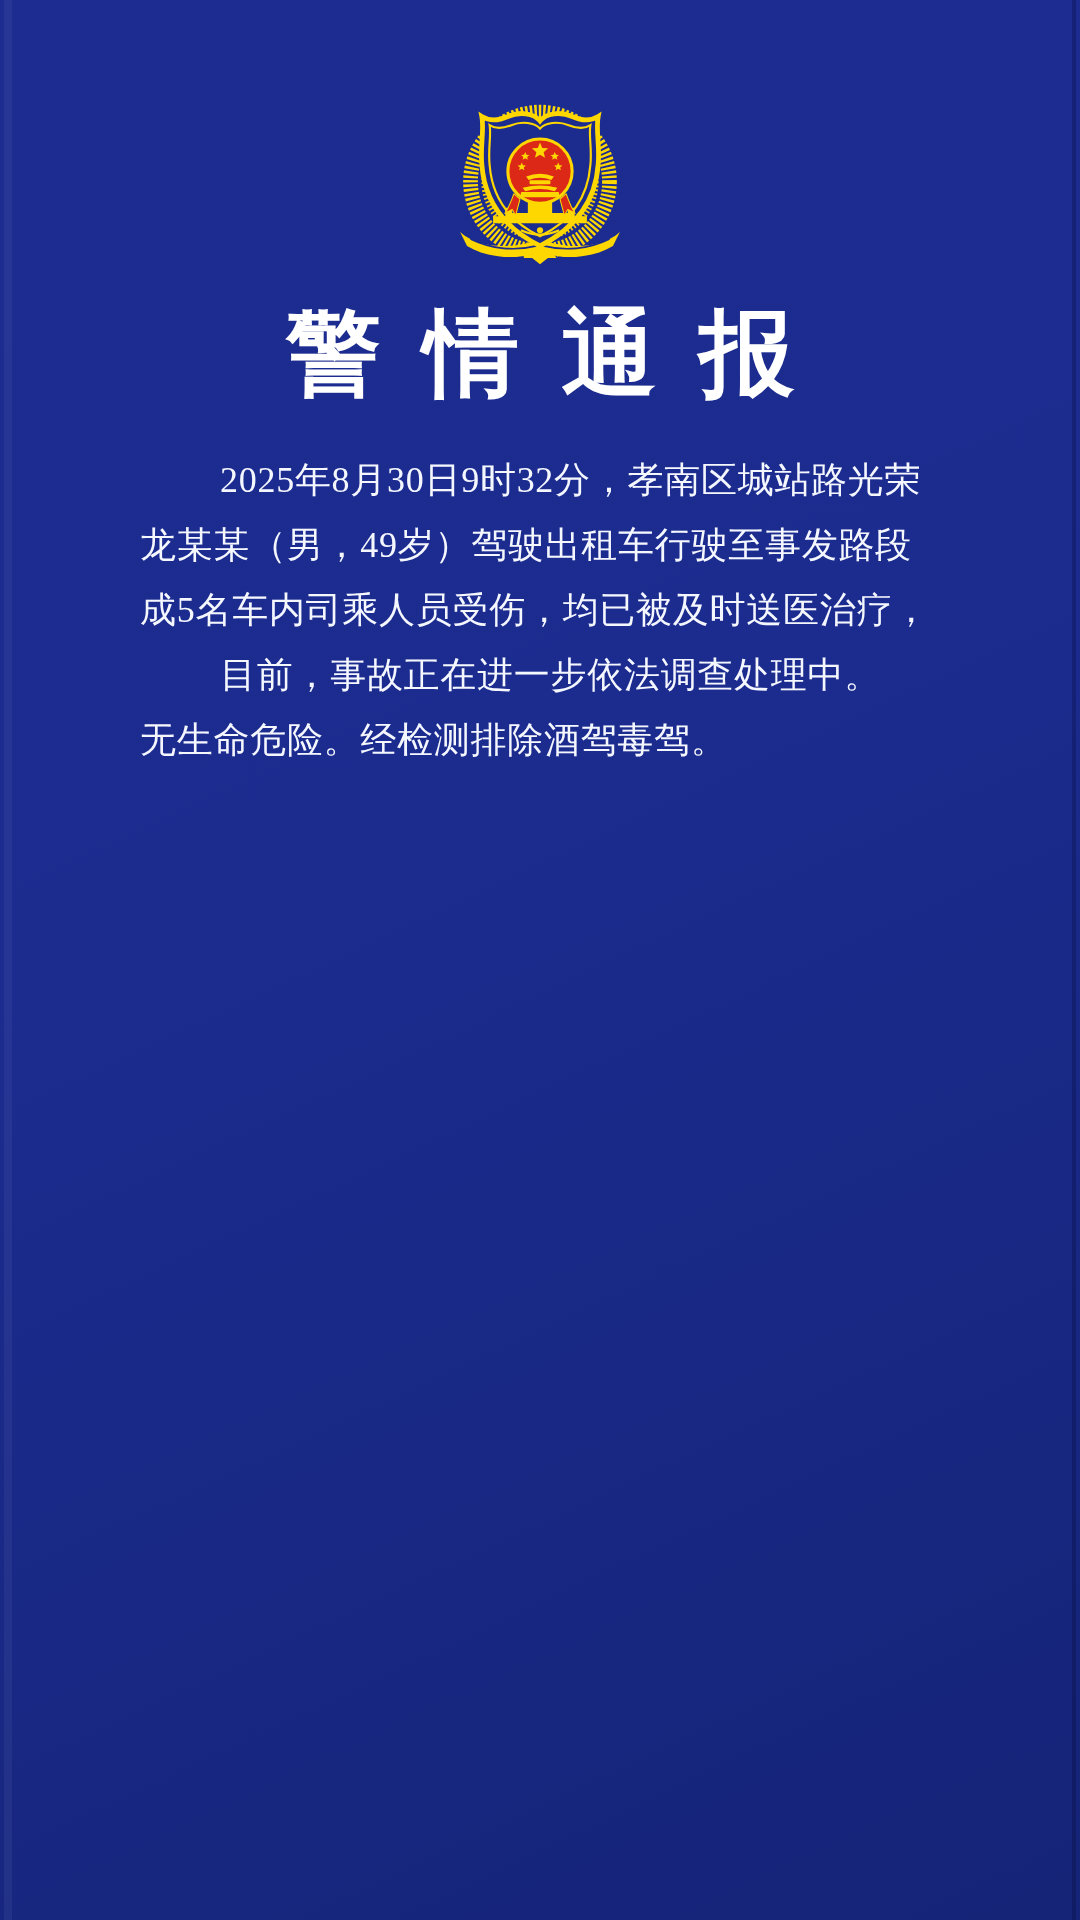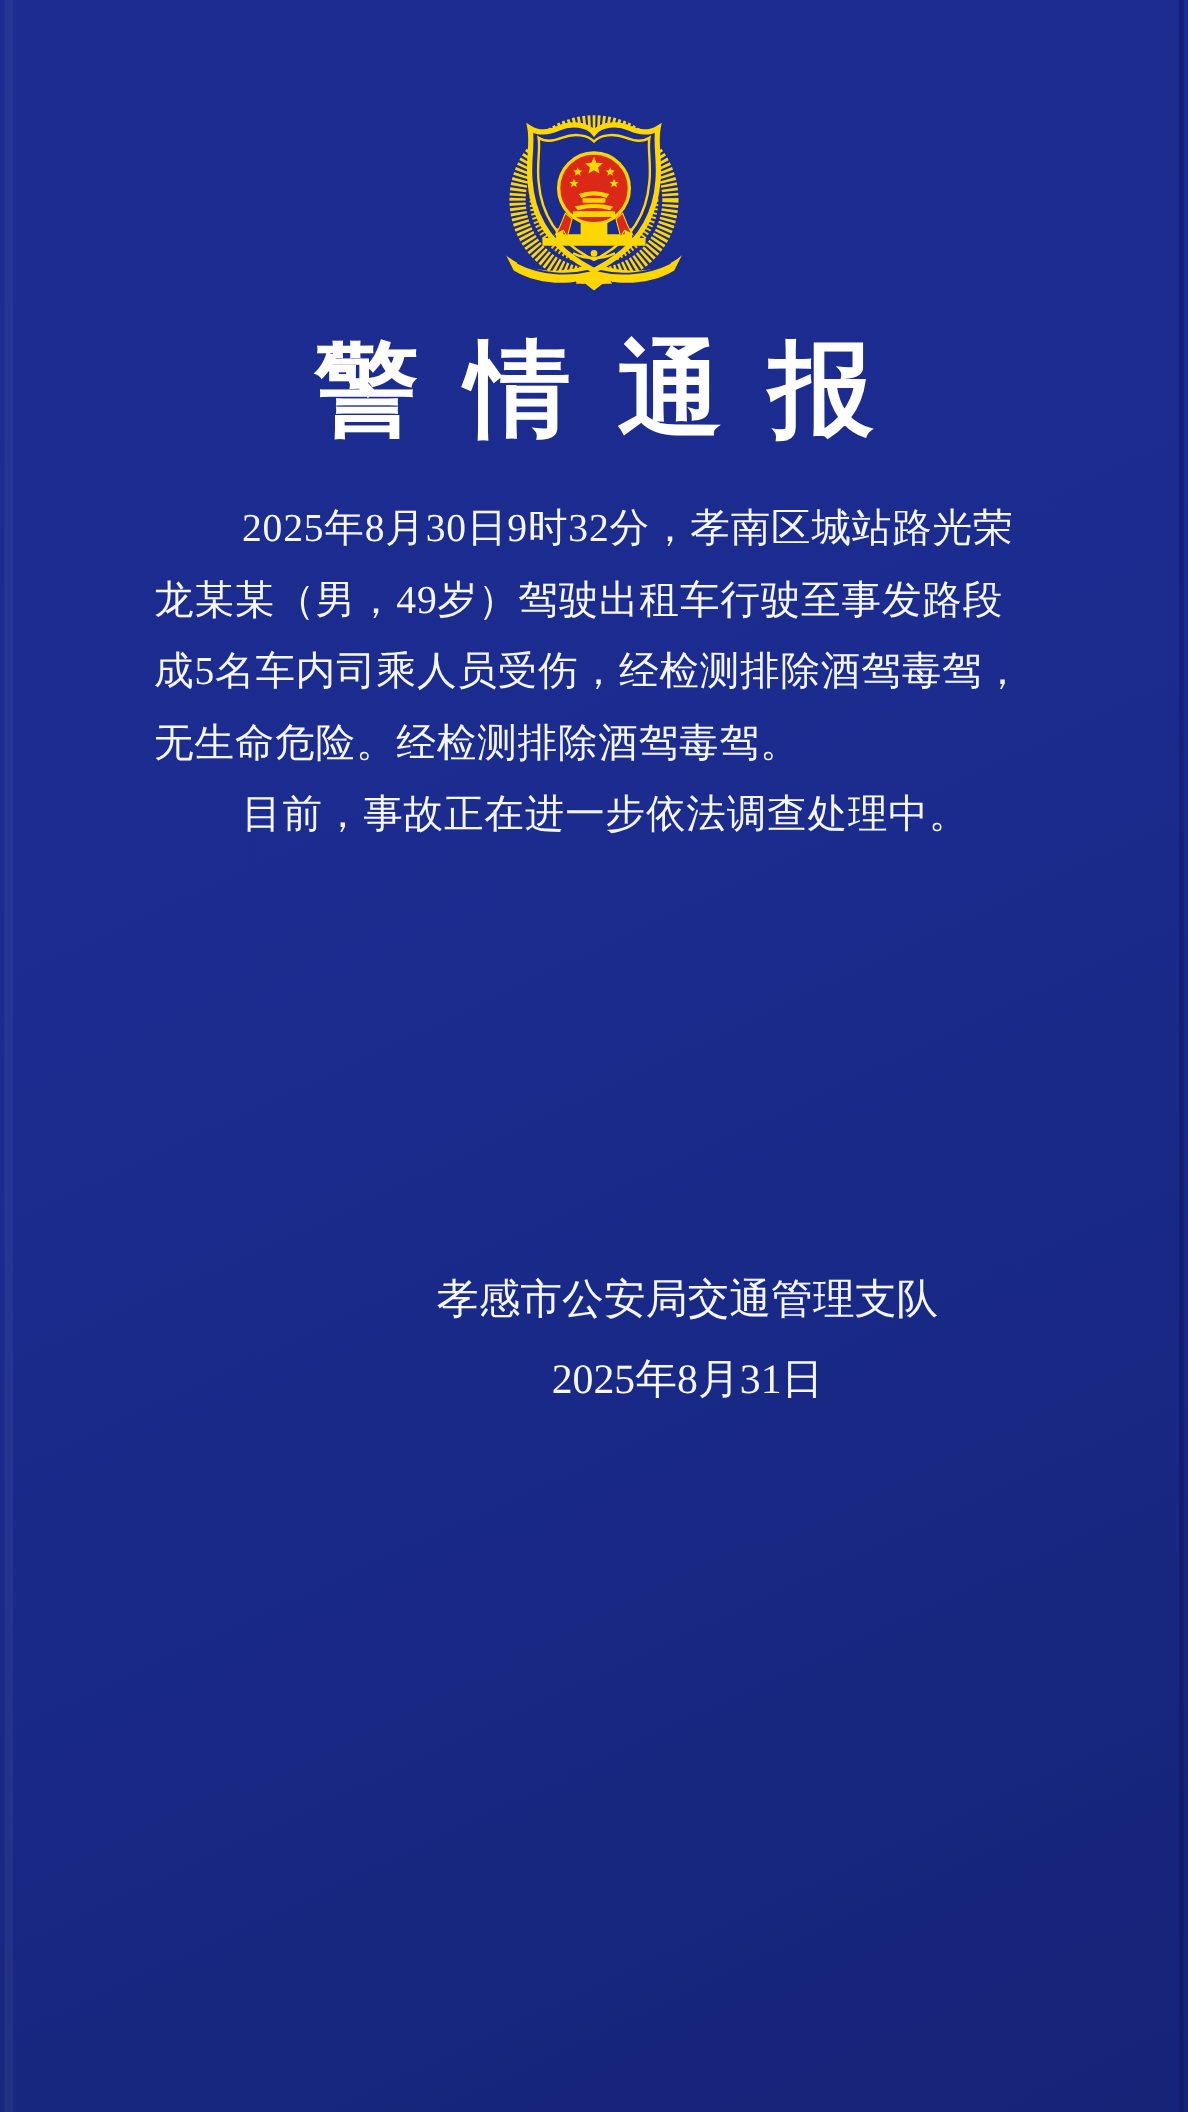--- a/index.html
+++ b/index.html
@@ -95,23 +95,19 @@
         <path d="M130,108 C134,118 136,124 140,130 L132,126 L128,133 L123,114 Z"></path>
       </g>
     </g>
   </svg>
 
   <h1 class="title">警情通报</h1>
 
   <div class="body">
     <div class="line indent">2025年8月30日9时32分，孝南区城站路光荣</div>
     <div class="line">龙某某（男，49岁）驾驶出租车行驶至事发路段</div>
-    <div class="line">成5名车内司乘人员受伤，经检测排除酒驾毒驾，</div>
+    <div class="line">成5名车内司乘人员受伤，均已被及时送医治疗，</div>
+    <div class="line indent">目前，事故正在进一步依法调查处理中。</div>
     <div class="line">无生命危险。经检测排除酒驾毒驾。</div>
-    <div class="line indent">目前，事故正在进一步依法调查处理中。</div>
   </div>
 
-  <div class="signature">
-    <div>孝感市公安局交通管理支队</div>
-    <div>2025年8月31日</div>
-  </div>
 
 </div>
 
 </body></html>

